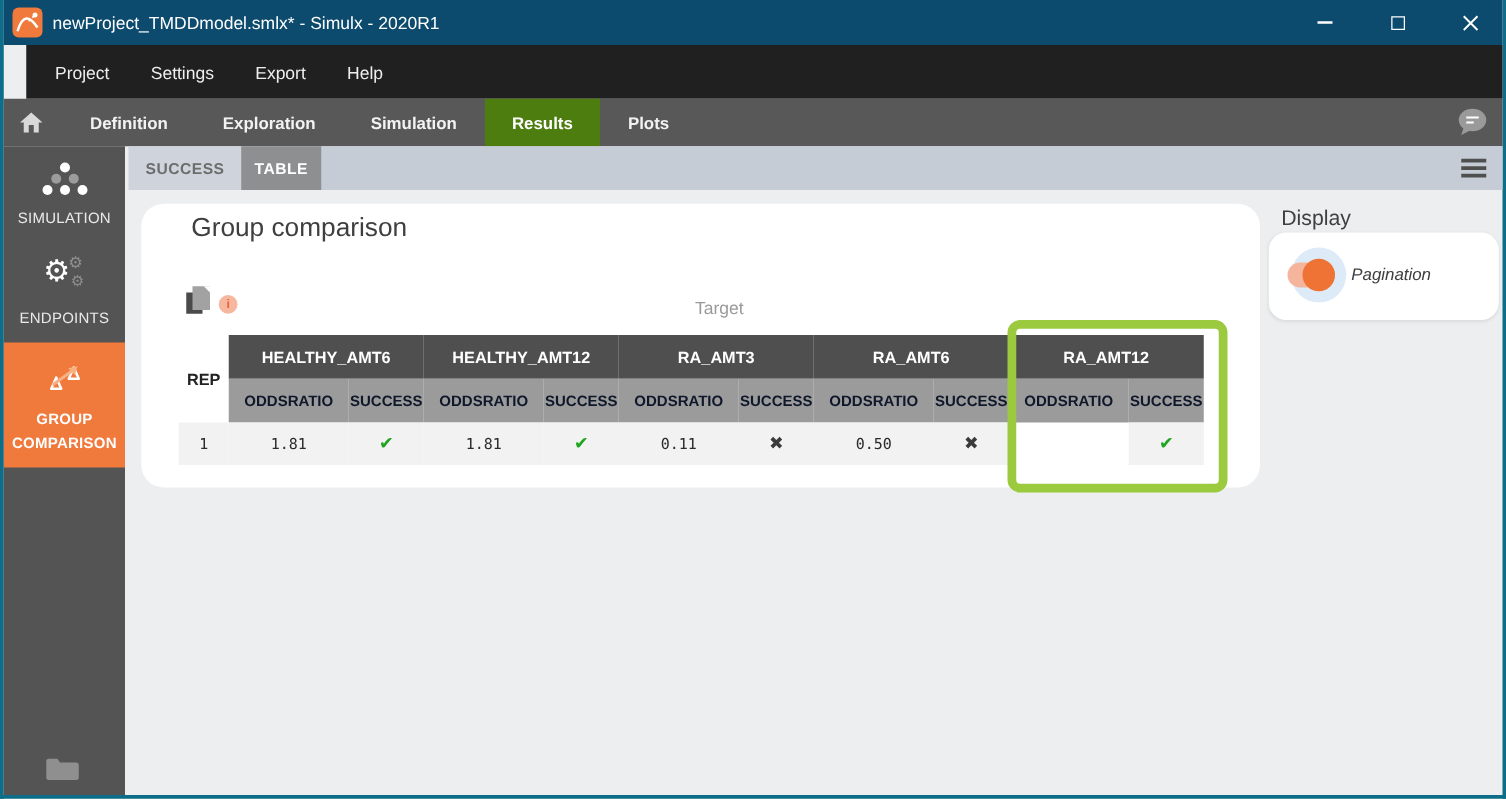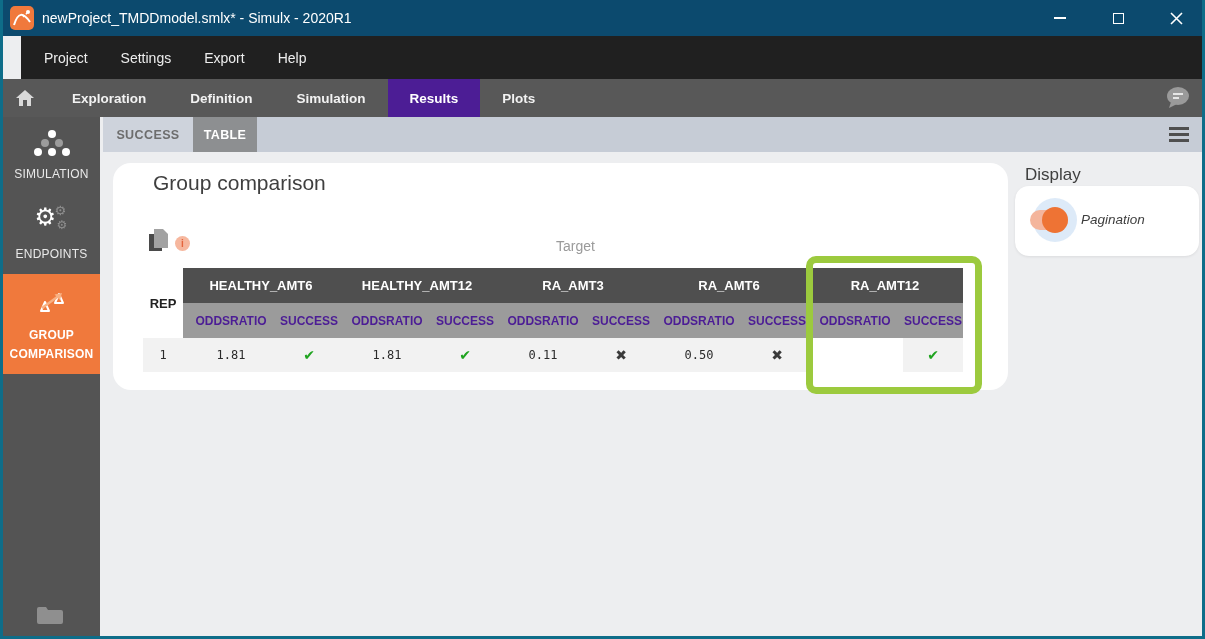--- a/index.html
+++ b/index.html
@@ -20,21 +20,21 @@
   
   .menubar { position:absolute; left:-3px; top:36px; width:1205px; height:43px; background:#202020;
              display:flex; align-items:center; color:#eee; font-size:14px;margin-left:21px; }
   .menu-item { padding:0 10px; margin-left:13px; height:43px; display:flex; align-items:center; cursor:pointer; }
 
   
   .tabbar { position:absolute; left:-3px; top:79px; width:1205px; height:38px; background:#585858;
             display:flex; align-items:stretch; color:#f2f2f2; font-size:13.5px; font-weight:bold; }
   .home-btn { width:50px; display:flex; align-items:center; justify-content:center; cursor:pointer; }
   .nav-tab { padding:0 22px; display:flex; align-items:center; cursor:pointer; }
-  .nav-tab.active { background:#4c1d95; color:#fff; }
+  .nav-tab.active { background:#4d7c0f; color:#fff; }
   .chat-btn { margin-left:auto; margin-right:14px; display:flex; align-items:center; cursor:pointer; }
 
   
   .sidebar { position:absolute; left:-3px; top:117px; width:100px; height:522px; background:#545454;
              padding-left:3px; color:#e9e9e9; }
   .side-item { text-align:center; padding:13px 2px 11px; cursor:pointer; font-size:12px; letter-spacing:.2px; }
   .side-item .lbl { display:block; margin-top:6px; line-height:1.55; }
   .side-item.active { background:#f0793c; color:#fff; font-weight:bold; }
   .folder-btn { position:absolute; left:0; right:0; bottom:14px; display:flex; justify-content:center; cursor:pointer; }
 
@@ -71,21 +71,21 @@
               color:#e4643c; font-size:10px; font-weight:bold; display:flex; align-items:center; justify-content:center; cursor:pointer; }
   .target-label { position:absolute; left:380px; top:75px; width:165px; text-align:center; font-size:14px; color:#9a9a9a; }
 
   
   .gc-table { position:absolute; left:30px; top:105px; display:grid;
               grid-template-columns:40px repeat(5, 96px 60px); grid-template-rows:35px 35px 34px; }
   .rep-head { grid-column:1; grid-row:1 / span 2; display:flex; align-items:center; justify-content:center;
               font-weight:bold; font-size:13px; color:#222; background:#fff; }
   .grp-head { grid-row:1; background:#4f4f4f; color:#fff; font-weight:bold; font-size:13px;
               display:flex; align-items:center; justify-content:center; }
-  .sub-head { grid-row:2; background:#9b9b9b; color:#4c1d95; font-weight:bold; font-size:12px;
+  .sub-head { grid-row:2; background:#9b9b9b; color:#0f172a; font-weight:bold; font-size:12px;
               display:flex; align-items:center; justify-content:center; }
   .cell { grid-row:3; background:#f2f2f2; display:flex; align-items:center; justify-content:center;
           font-family:"DejaVu Sans Mono", monospace; font-size:12px; color:#2b2b2b; }
   .cell.mark { font-family:"DejaVu Sans", sans-serif; font-size:14px; font-weight:bold; }
   .cell.pass { color:#1fa41f; }
   .cell.fail { color:#3a3a3a; }
 
   .highlight-box { position:absolute; left:693px; top:93px; width:176px; height:138px;
                    border:7px solid #9cca3e; border-radius:10px; pointer-events:none; }
 
@@ -134,22 +134,22 @@
     <div class="menu-item">Export</div>
     <div class="menu-item">Help</div>
   </div>
 
   <div class="tabbar">
     <div class="home-btn">
       <svg width="20" height="18" viewBox="0 0 20 18">
         <path d="M10 1 L19 9 L16 9 L16 17 L12 17 L12 11 L8 11 L8 17 L4 17 L4 9 L1 9 Z" fill="#d9d9d9"></path>
       </svg>
     </div>
+    <div class="nav-tab">Definition</div>
     <div class="nav-tab">Exploration</div>
-    <div class="nav-tab">Definition</div>
     <div class="nav-tab">Simulation</div>
     <div class="nav-tab active">Results</div>
     <div class="nav-tab">Plots</div>
     <div class="chat-btn">
       <svg width="26" height="24" viewBox="0 0 26 24">
         <ellipse cx="13" cy="10" rx="11" ry="9" fill="#9a9a9a"></ellipse>
         <path d="M6 16 L4 22 L12 18 Z" fill="#9a9a9a"></path>
         <path d="M8 8 L18 8 M8 12 L14 12" stroke="#fff" stroke-width="1.6"></path>
       </svg>
     </div>

